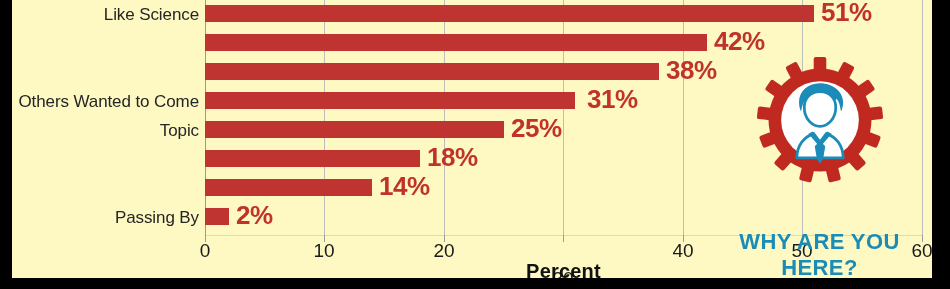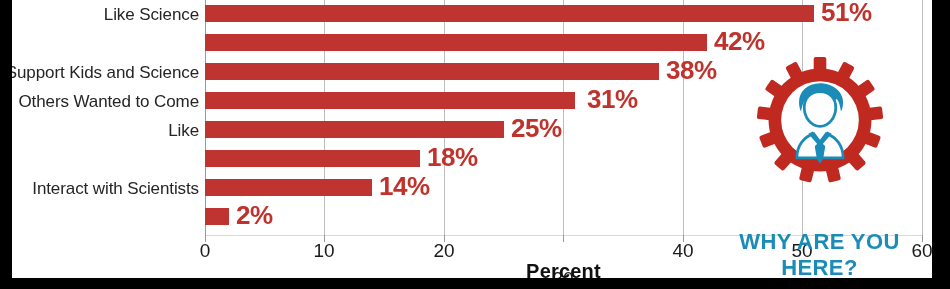--- a/index.html
+++ b/index.html
@@ -21,21 +21,21 @@
     background: #000000;
   }
 
   
   #canvas {
     position: absolute;
     left: 12px;
     top: 0px;
     width: 920px;
     height: 278px;
-    background: #ffffff;
+    background: #fef9c3;
     overflow: hidden;
   }
 
   
   #plot {
     position: absolute;
     left: 193px;   
     top: 0px;
     width: 717px;  
     height: 235px;
@@ -160,24 +160,23 @@
     margin-top: 44px;
   }
 </style>
 </head>
 <body>
 
 <div id="root">
   <div id="canvas">
 
     <div class="catlabel" style="top:0px;">Like Science</div>
-    <div class="catlabel" style="top:58px;">Support Kids and Science</div>
     <div class="catlabel" style="top:87px;">Others Wanted to Come</div>
-    <div class="catlabel" style="top:116px;">Like</div>
-    <div class="catlabel" style="top:174px;">Interact with Scientists</div>
+    <div class="catlabel" style="top:116px;">Topic</div>
+    <div class="catlabel" style="top:203px;">Passing By</div>
 
     <div id="plot">
 
       <div class="gridline axis0" style="left:0px;"></div>
       <div class="gridline" style="left:119px;"></div>
       <div class="gridline" style="left:239px;"></div>
       <div class="gridline" style="left:358px;"></div>
       <div class="gridline" style="left:478px;"></div>
       <div class="gridline" style="left:597px;"></div>
       <div class="gridline" style="left:717px;"></div>

